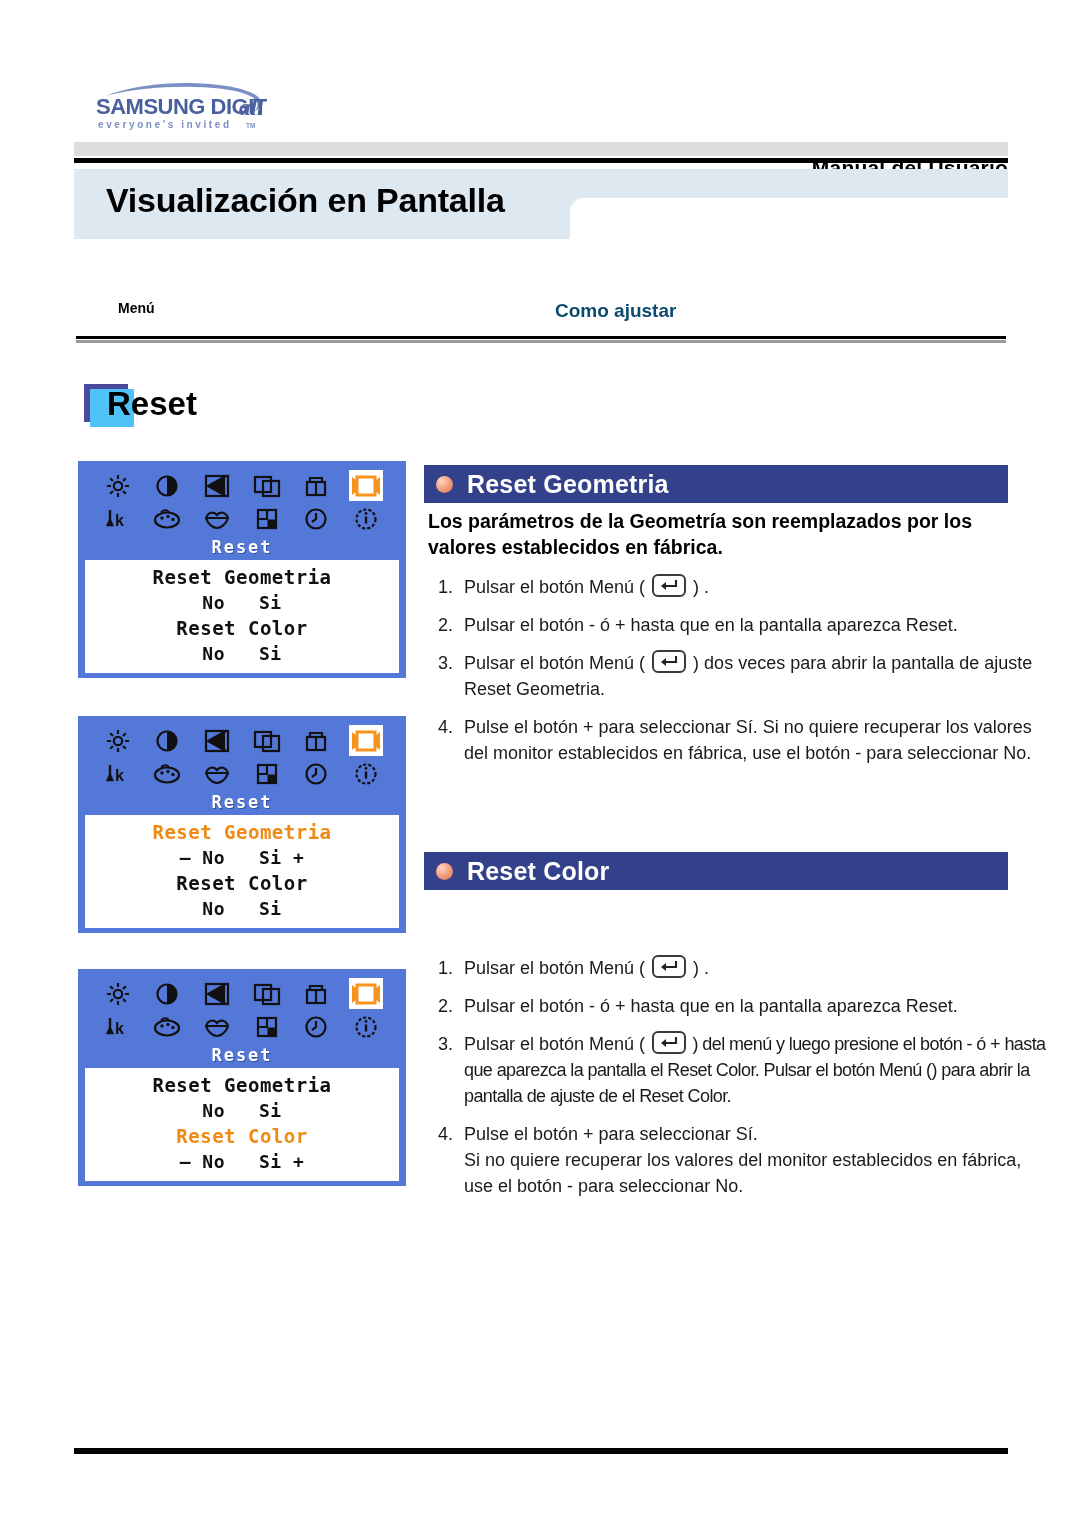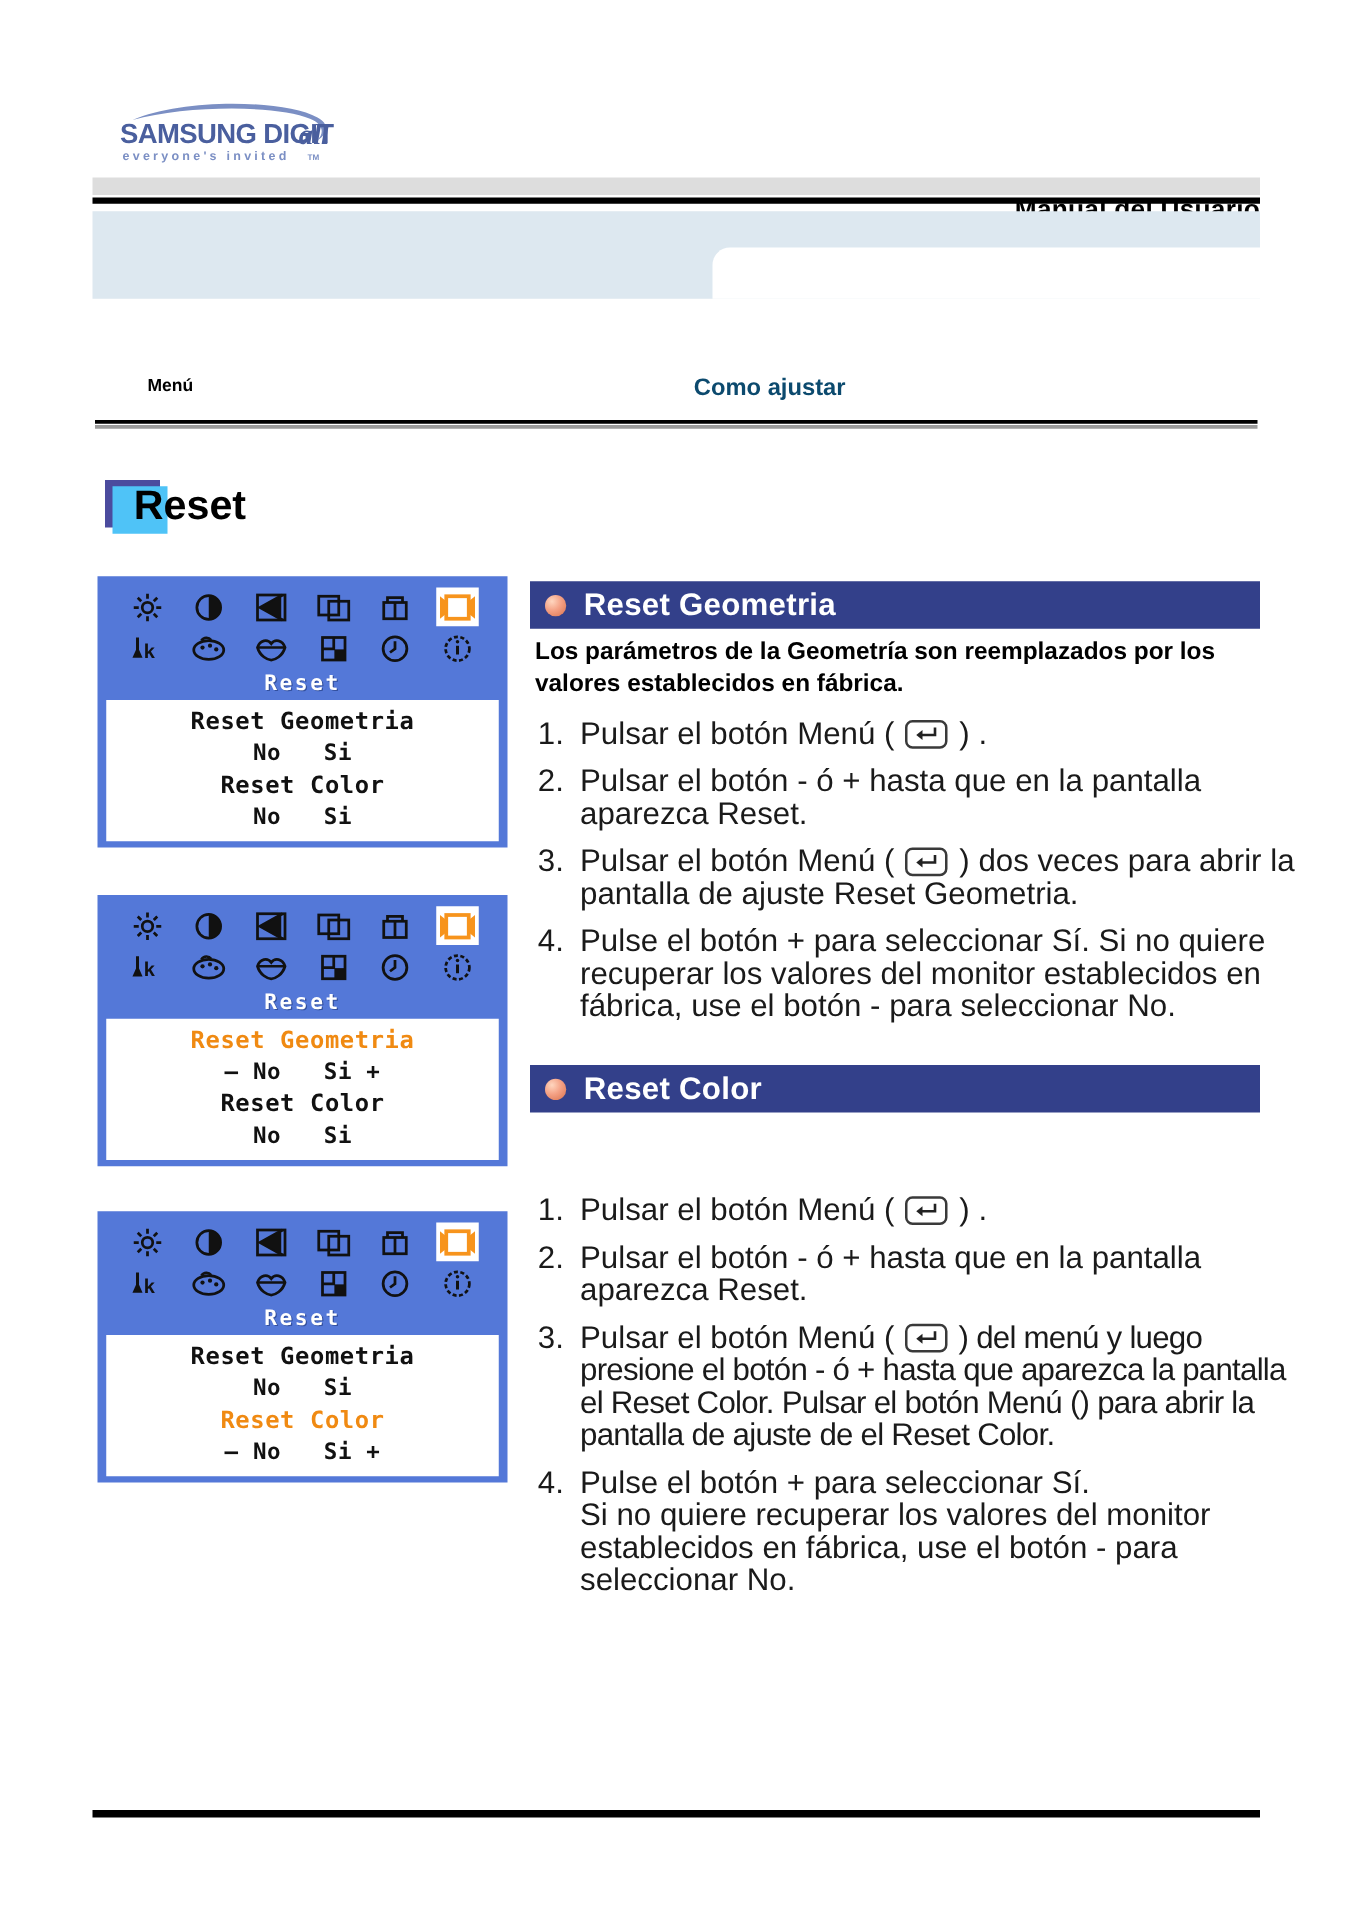--- a/index.html
+++ b/index.html
@@ -235,21 +235,21 @@
   .sec-desc-1 { top: 508px; }
   .sec-desc-2 { top: 895px; }
 
   ol.steps {
     position: absolute;
     left: 428px;
     width: 588px;
     margin: 0;
     padding: 0 0 0 30px;
     list-style: decimal;
-    font-size: 25px;
+    font-size: 18px;
     color: #1a1a1a;
     line-height: 26px;
   }
   ol.steps-1 { top: 574px; }
   ol.steps-2 { top: 955px; }
   ol.steps li { margin-bottom: 12px; padding-left: 6px; }
   ol.steps li:last-child { margin-bottom: 0; }
   .tight { letter-spacing: -0.6px; }
 
   .menu-btn-icon {
@@ -289,20 +289,21 @@
     </svg>
   </div>
 
   <div class="manual-title">Manual del Usuario</div>
 
   <div class="grey-band"></div>
   <div class="rule-black"></div>
 
   <div class="title-banner"></div>
   <div class="title-banner-notch"></div>
+  <div class="page-title">Visualización en Pantalla</div>
 
   <div class="col-menu">Menú</div>
   <div class="col-como">Como ajustar</div>
   <div class="rule-double">
     <div class="l1"></div>
       <div class="l2"></div>
   </div>
 
   <div class="chip">
     <div class="shadow"></div>

